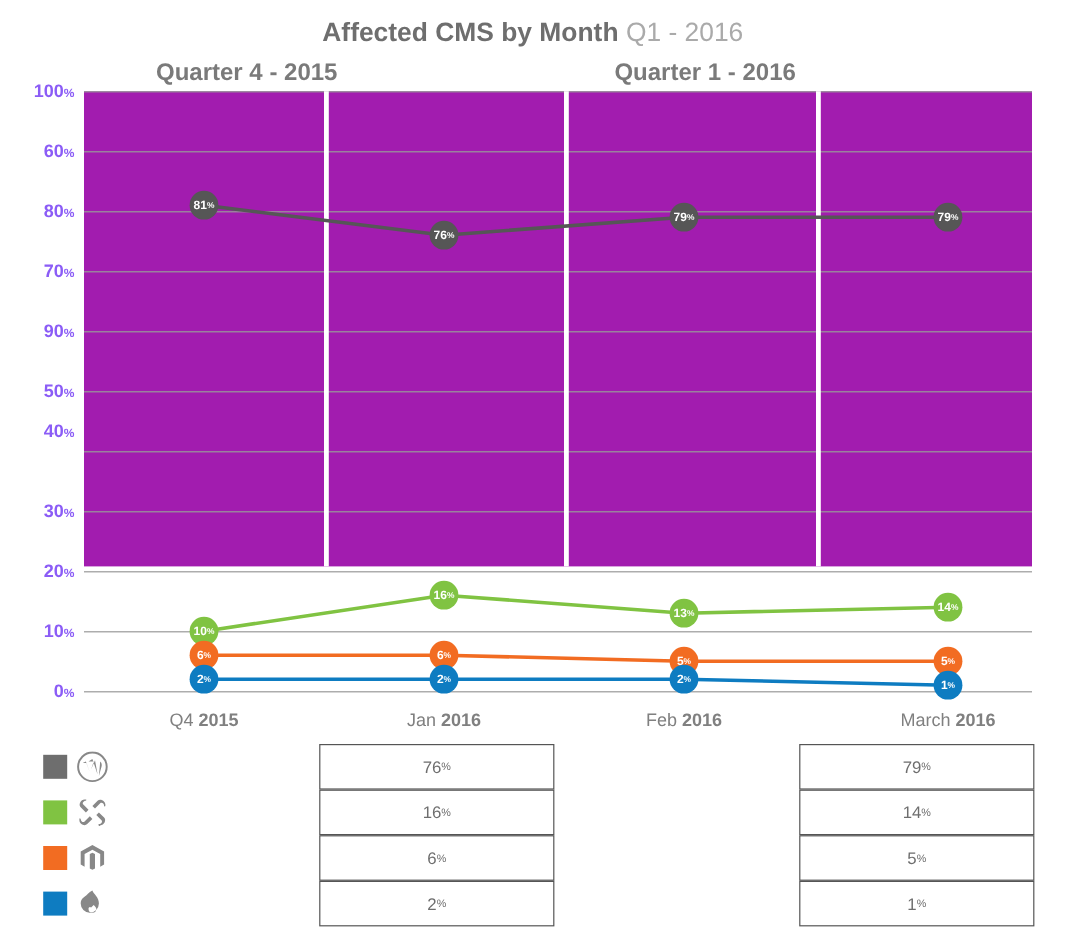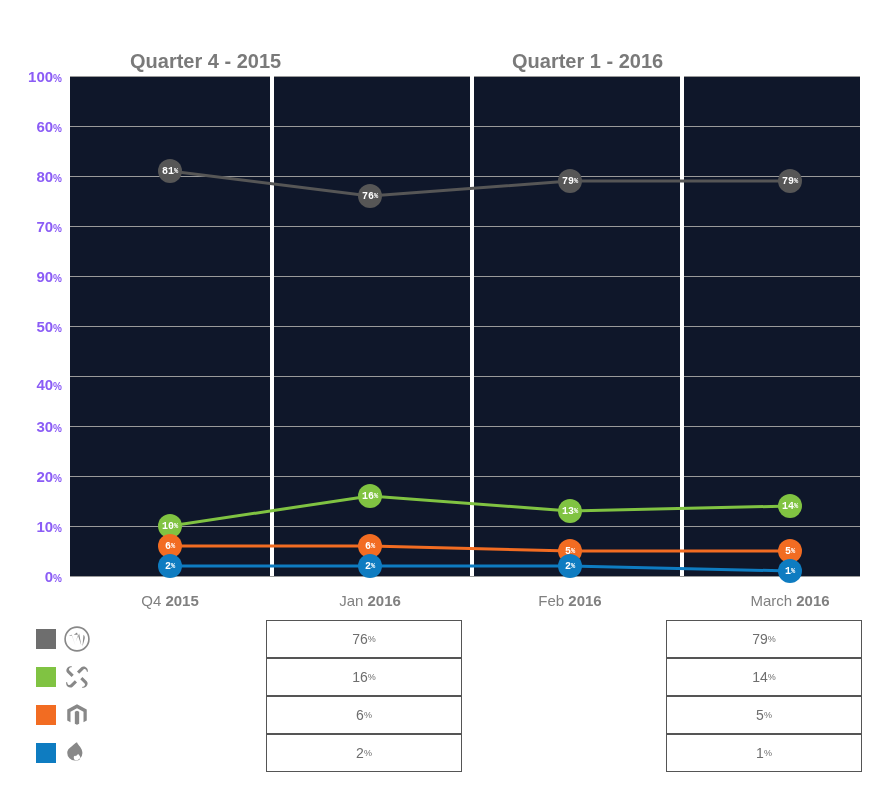--- a/index.html
+++ b/index.html
@@ -25,23 +25,22 @@
     top: 50px;
     font-size: 20px;
     font-weight: 600;
     color: #7a7a7a;
   }
   .plot-outer {
     position: absolute;
     left: 70px;
     top: 76px;
     width: 790px;
-    height: 500px;
-    background: #0f172a;
-    font-family: Liberation Mono, monospace;
+    height: 396px;
+    background: #a21caf;
   }
   .ytick {
     position: absolute;
     left: 22px;
     transform: translateY(-50%);
     font-size: 15px;
     font-weight: 700;
     color: #8b5cf6;
     text-align: right;
     width: 40px;
@@ -110,29 +109,32 @@
     display: flex; align-items: center; justify-content: center;
     color: #6e6e6e;
     font-size: 14px;
   }
   .cell .mini { font-size: 9px; }
 </style>
 </head>
 <body>
 
 <div class="wrap">
+  <div class="title">
+    <span>Affected CMS by Month</span> <span class="light">Q1 - 2016</span>
+  </div>
   <div class="sect-label" style="left:130px">Quarter 4 - 2015</div>
   <div class="sect-label" style="left:512px">Quarter 1 - 2016</div>
 
   <div id="yticks">
       <div class="ytick" style="top: 576px;"><span>0</span><span class="ypct">%</span></div>
       <div class="ytick" style="top: 526px;"><span>10</span><span class="ypct">%</span></div>
       <div class="ytick" style="top: 476px;"><span>20</span><span class="ypct">%</span></div>
       <div class="ytick" style="top: 426px;"><span>30</span><span class="ypct">%</span></div>
-      <div class="ytick" style="top: 384px;"><span>40</span><span class="ypct">%</span></div>
+      <div class="ytick" style="top: 360px;"><span>40</span><span class="ypct">%</span></div>
       <div class="ytick" style="top: 326px;"><span>50</span><span class="ypct">%</span></div>
       <div class="ytick" style="top: 276px;"><span>90</span><span class="ypct">%</span></div>
       <div class="ytick" style="top: 226px;"><span>70</span><span class="ypct">%</span></div>
       <div class="ytick" style="top: 176px;"><span>80</span><span class="ypct">%</span></div>
       <div class="ytick" style="top: 126px;"><span>60</span><span class="ypct">%</span></div>
       <div class="ytick" style="top: 76px;"><span>100</span><span class="ypct">%</span></div>
     </div>
 
   <div class="plot-outer">
     <div id="grids">

